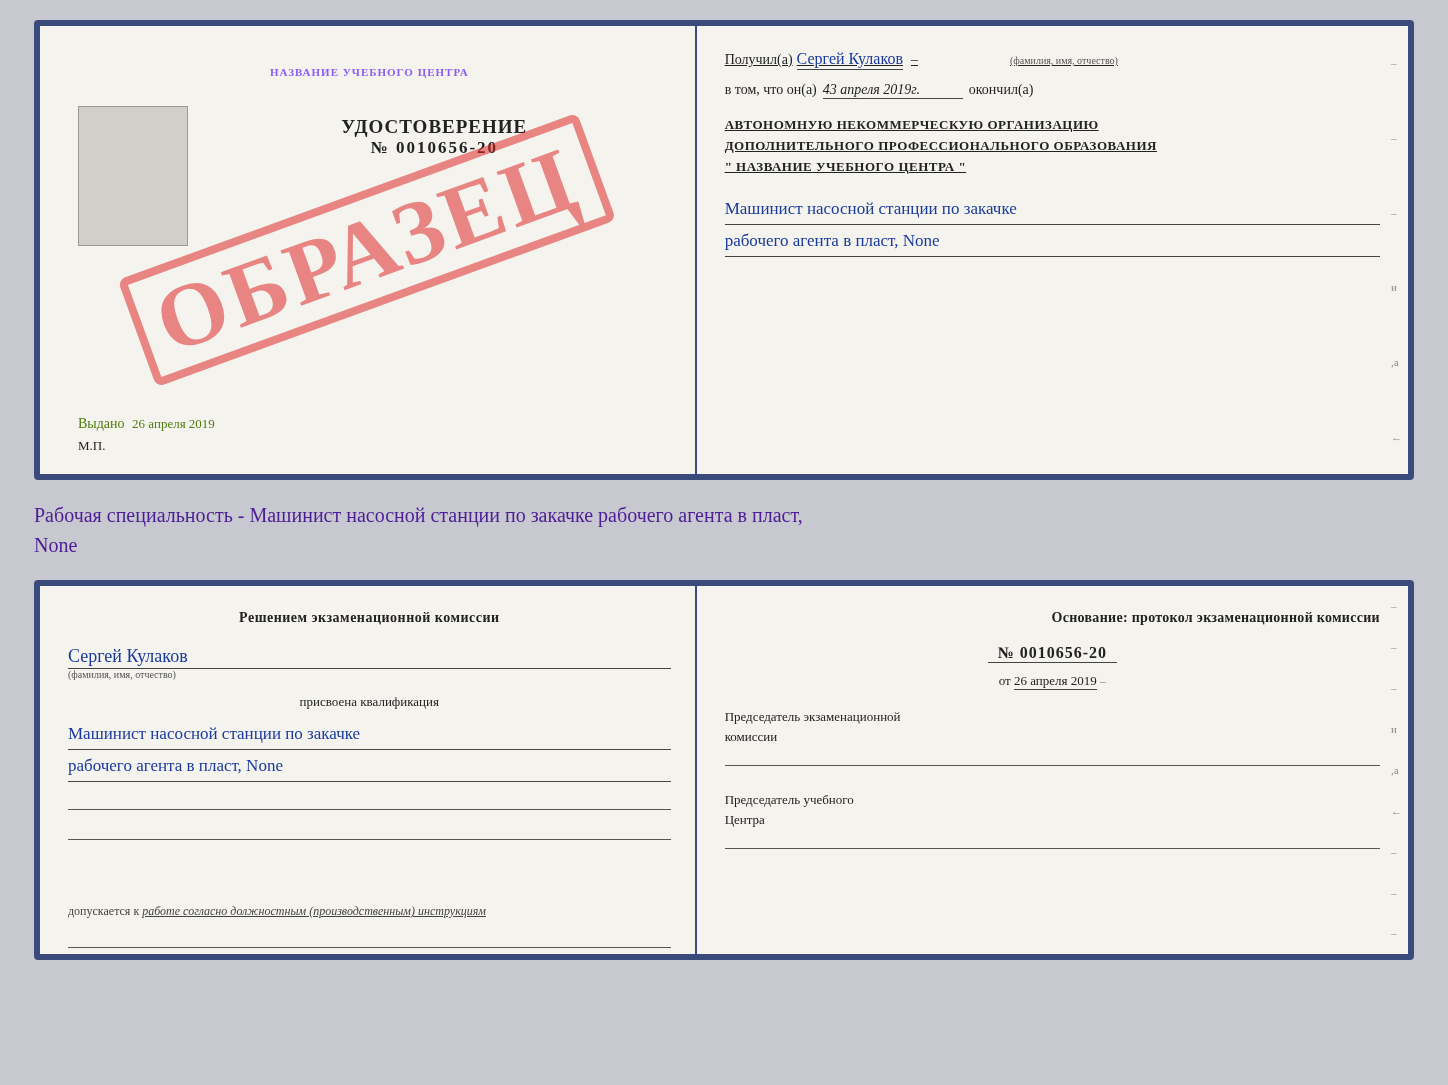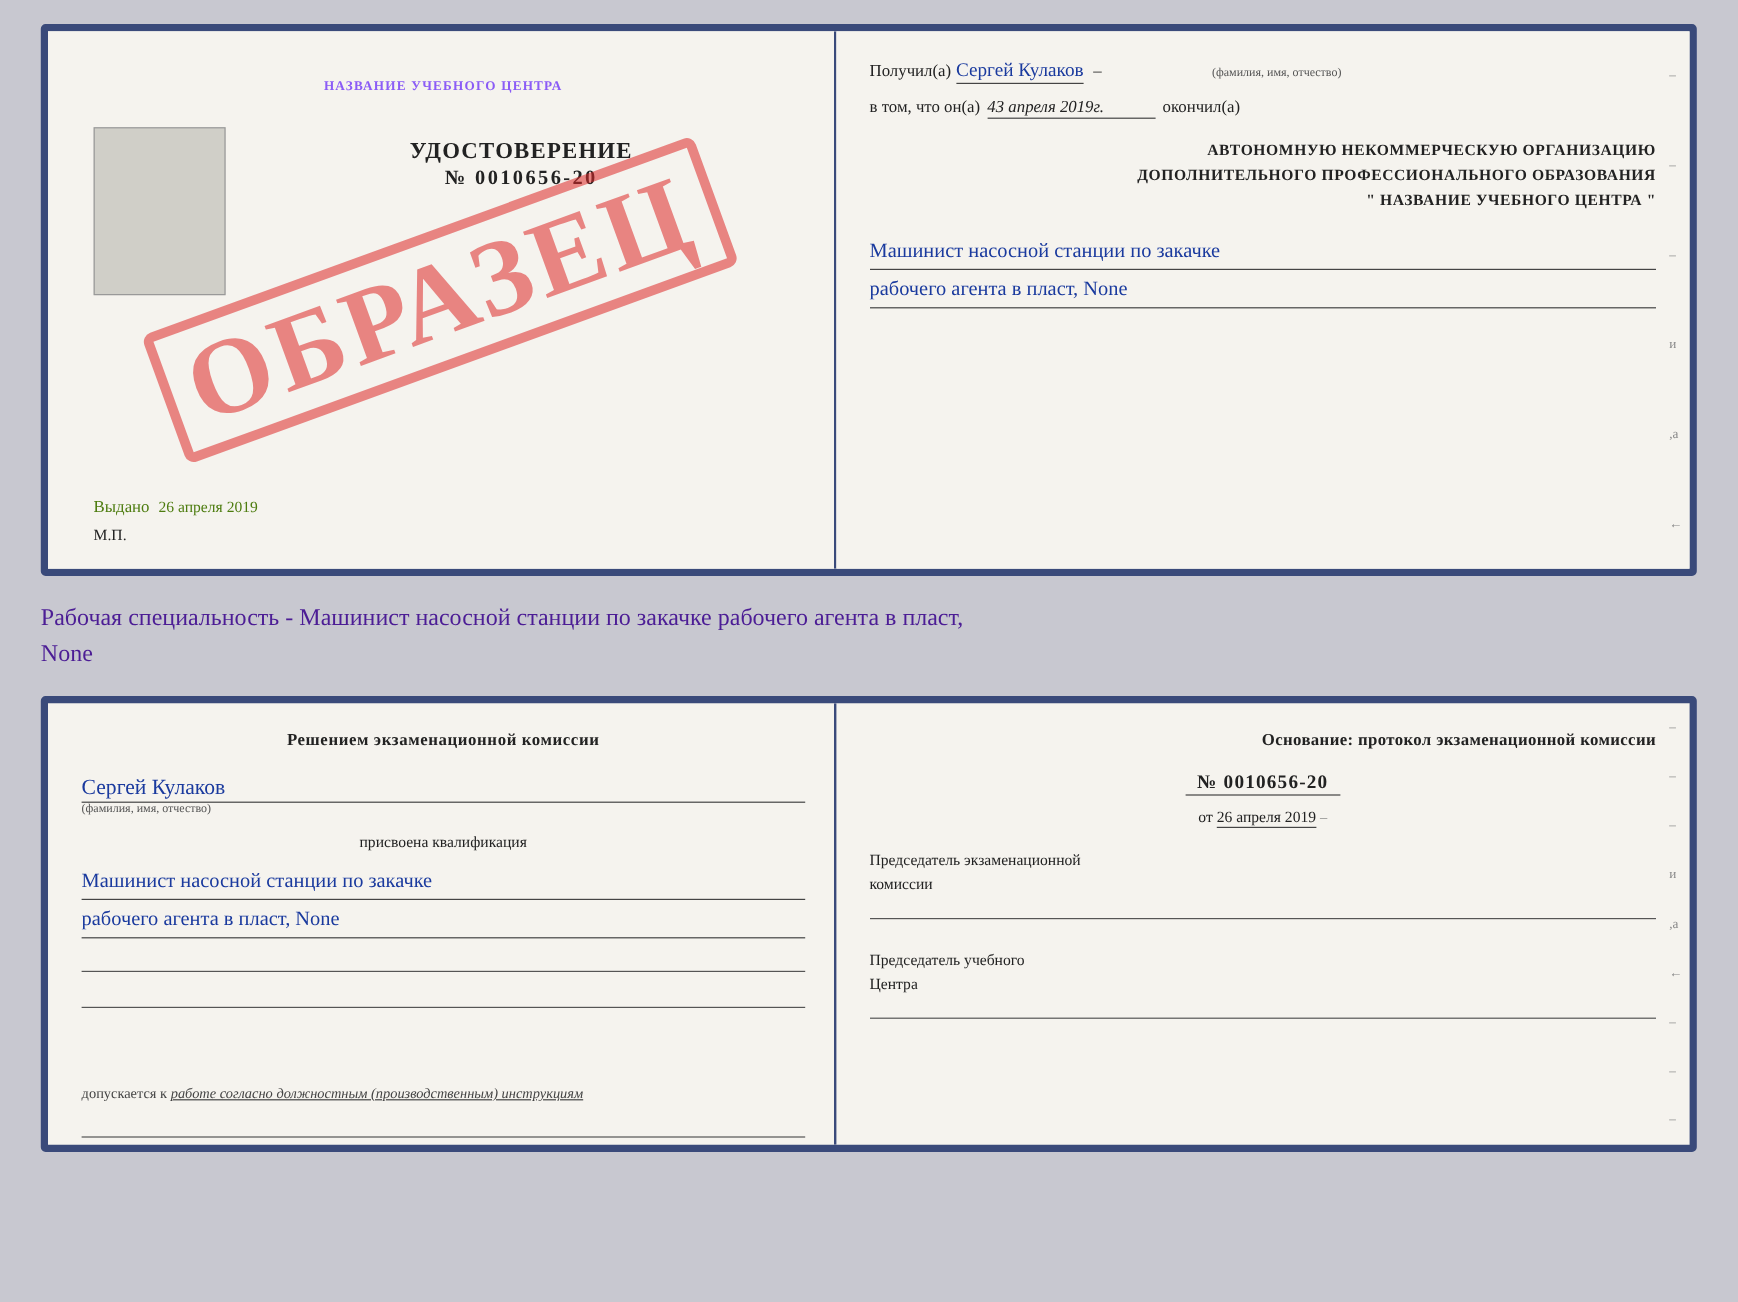--- a/index.html
+++ b/index.html
@@ -120,20 +120,21 @@
     }
 
     
     .poluchil-row {
       font-size: 14px;
       color: #222;
       display: flex;
       align-items: baseline;
       gap: 4px;
       flex-wrap: wrap;
+      text-decoration: underline;
     }
 
     .handwritten {
       font-family: 'Segoe Script', 'Brush Script MT', cursive;
       font-size: 16px;
       color: #1a3a9e;
       border-bottom: 1px solid #444;
       padding-bottom: 1px;
     }
 
@@ -154,27 +155,28 @@
     .underline-value {
       border-bottom: 1px solid #444;
       min-width: 140px;
       display: inline-block;
       font-style: italic;
       color: #222;
       font-size: 14px;
     }
 
     .center-block {
-      text-align: right;
+      text-align: left;
       font-size: 13px;
       font-weight: bold;
       letter-spacing: 0.5px;
       color: #222;
       line-height: 1.6;
       margin: 4px 0;
+      text-decoration: underline;
     }
 
     .po-professii {
       font-size: 13px;
       color: #222;
       margin-top: 4px;
     }
 
     .profession-handwritten {
       font-family: 'Segoe Script', 'Brush Script MT', cursive;

